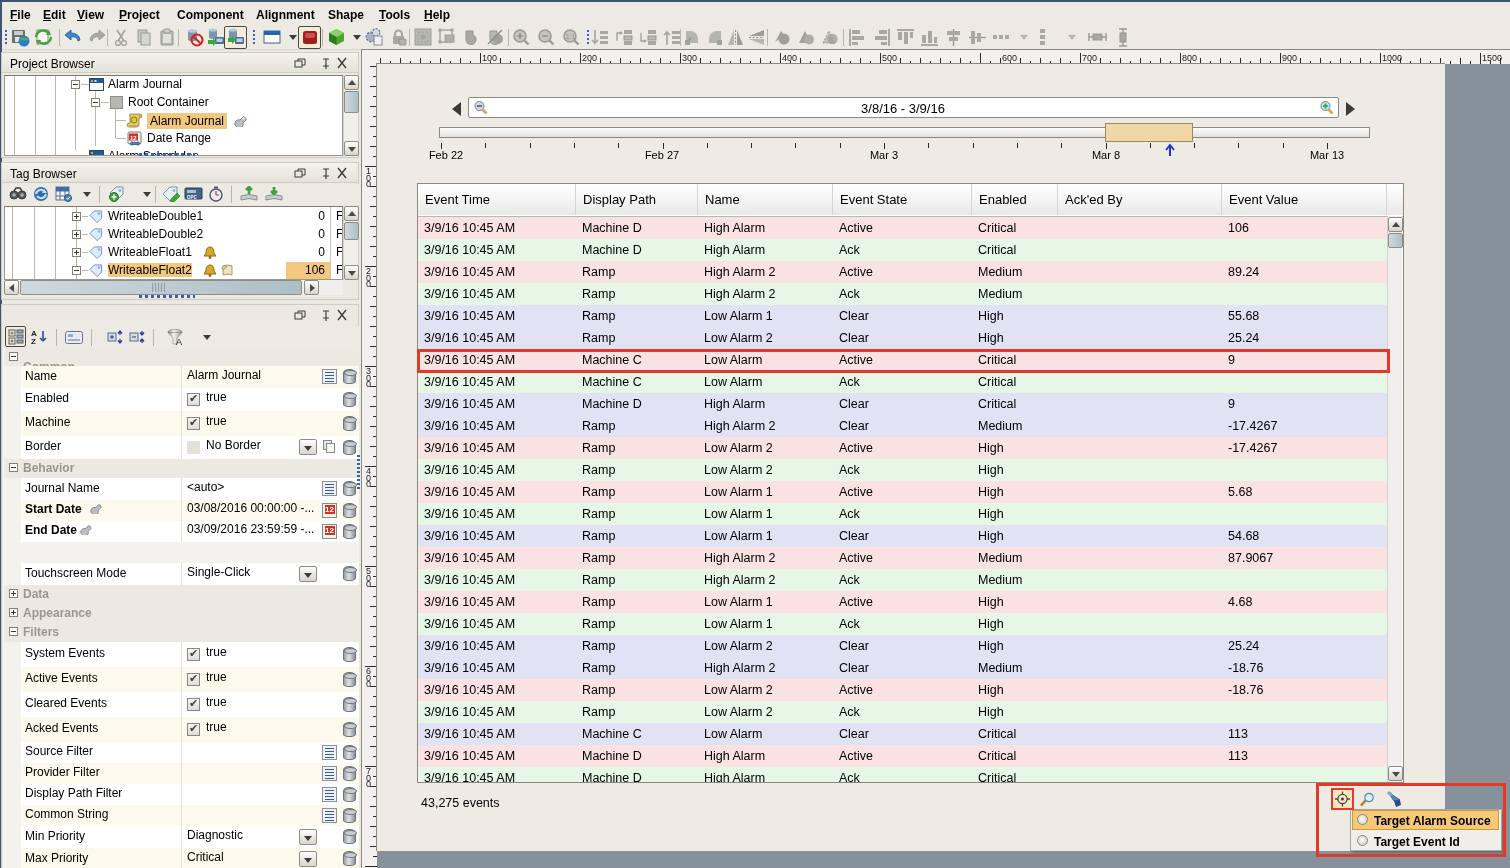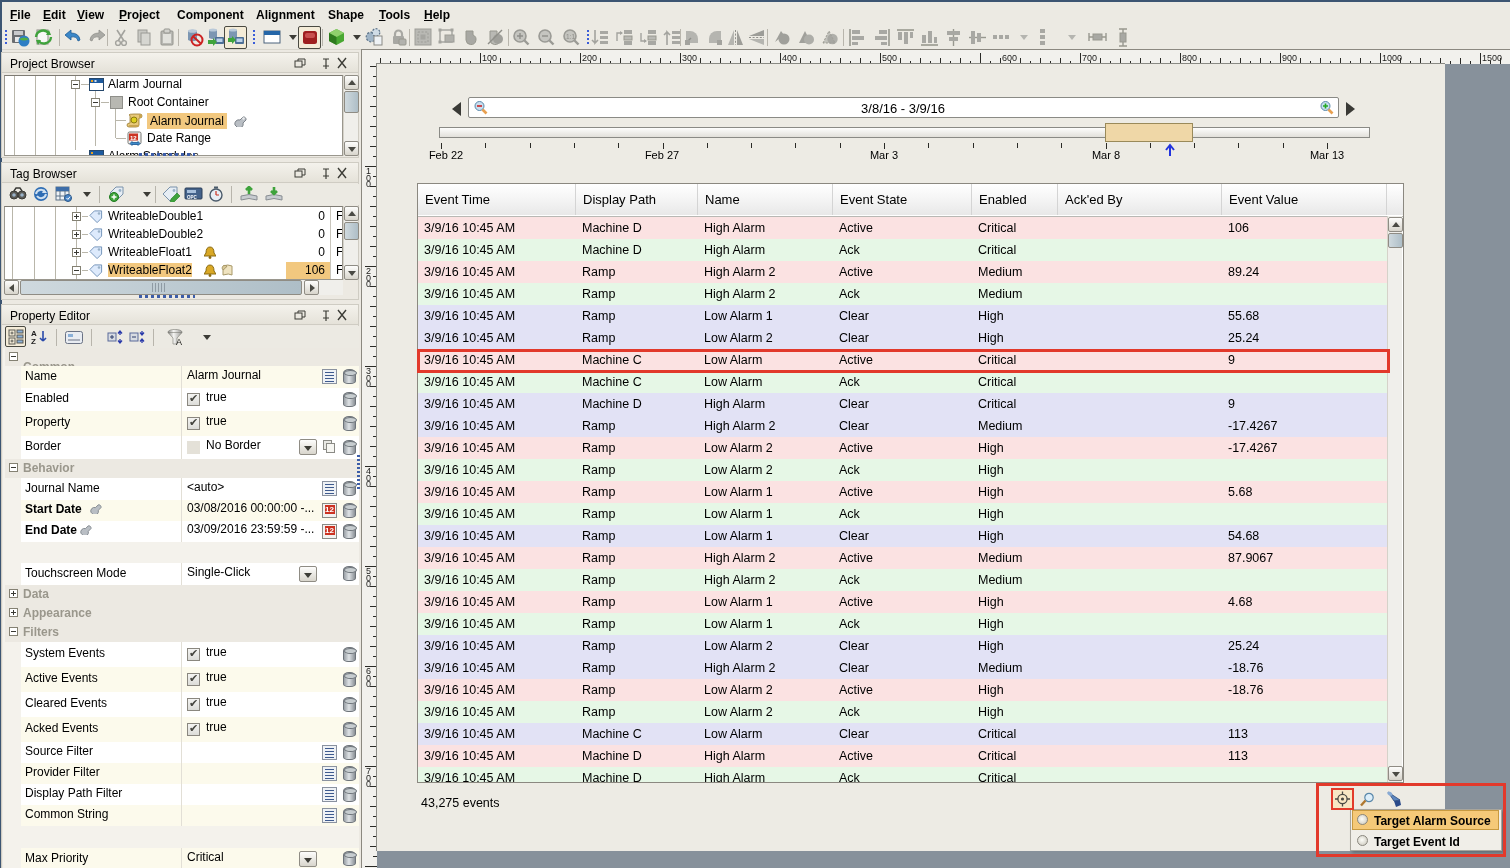--- a/index.html
+++ b/index.html
@@ -550,21 +550,20 @@
       </div>
     <div class="sbthumb" style="left:16px;top:0;width:282px;height:15px;"></div>
     <div class="abs" style="left:148px;top:3px;width:1px;height:9px;background:#8f9ba4;box-shadow:3px 0 #8f9ba4,6px 0 #8f9ba4,9px 0 #8f9ba4,12px 0 #8f9ba4;"></div>
     <div class="sbbtn" style="left:300px;top:0;">
         <div class="rarr"></div>
       </div>
   </div>
   <div class="dots" style="left:137px;bottom:1px;"></div>
 </div>
 <div class="abs panel" id="peditor" style="top:304px;height:564px;border-bottom:none;">
-  <div class="ptitle">Property Editor</div>
   <svg class="picons" viewBox="0 0 60 13">
       <g stroke="#3c3c36" fill="none">
         <rect x="3" y="4" width="7" height="6"></rect>
         <path d="M6 4 v-2 h7 v6 h-3"></path>
         <path d="M31 2 h6 M34 2 v7 M31 9 h6 M34 9 v3" stroke-width="1.2"></path>
         <path d="M46 1 l8 10 M54 1 l-8 10" stroke-width="1.4"></path>
       </g>
     </svg>
   <div class="abs" style="left:1px;top:21px;width:356px;height:22px;background:#eceae3;">
     <div class="abs" style="left:2px;top:0px;width:21px;height:21px;border:1.5px solid #4a4a42;border-radius:2px;background:#f4ecd8;"></div>
@@ -629,21 +628,21 @@
       </div>
     <div class="prow" style="left:18px;width:338px;top:40px;height:23px;">
         <div class="pdivx"></div>
         <span class="cell1x" style="top:3px;">Enabled</span>
         <div class="chk" style="left:166px;top:5px;"></div>
         <span style="position:absolute;left:185px;top:2px;">true</span>
         <div class="cylico" style="left:322px;top:4px;"></div>
       </div>
     <div class="prow cream" style="left:18px;width:338px;top:63px;height:25px;">
         <div class="pdivx"></div>
-        <span class="cell1x" style="top:4px;">Property</span>
+        <span class="cell1x" style="top:4px;">Machine</span>
         <div class="chk" style="left:166px;top:6px;"></div>
         <span style="position:absolute;left:185px;top:3px;">true</span>
         <div class="cylico" style="left:322px;top:5px;"></div>
       </div>
     <div class="prow" style="left:18px;width:338px;top:88px;height:23px;">
         <div class="pdivx"></div>
         <span class="cell1x" style="top:3px;">Border</span>
         <div style="position:absolute;left:166px;top:5px;width:13px;height:13px;background:#e4e1d8;"></div>
         <span style="position:absolute;left:185px;top:2px;">No Border</span>
         <div class="cylico" style="left:322px;top:4px;"></div>
@@ -749,20 +748,27 @@
         <span style="position:absolute;left:166px;top:1px;"></span>
         <div class="cylico" style="left:322px;top:3px;"></div>
         <div class="fico" style="left:301px;top:3px;"></div>
       </div>
     <div class="prow cream" style="left:18px;width:338px;top:457px;height:21px;">
         <div class="pdivx"></div>
         <span class="cell1x" style="top:2px;">Common String</span>
         <span style="position:absolute;left:166px;top:1px;"></span>
         <div class="cylico" style="left:322px;top:3px;"></div>
         <div class="fico" style="left:301px;top:3px;"></div>
+      </div>
+    <div class="prow" style="left:18px;width:338px;top:478px;height:22px;">
+        <div class="pdivx"></div>
+        <span class="cell1x" style="top:3px;">Min Priority</span>
+        <span style="position:absolute;left:166px;top:2px;">Diagnostic</span>
+        <div class="cylico" style="left:322px;top:3px;"></div>
+        <div class="combo" style="left:278px;top:3px;"></div>
       </div>
     <div class="prow cream" style="left:18px;width:338px;top:500px;height:22px;">
         <div class="pdivx"></div>
         <span class="cell1x" style="top:3px;">Max Priority</span>
         <span style="position:absolute;left:166px;top:2px;">Critical</span>
         <div class="cylico" style="left:322px;top:3px;"></div>
         <div class="combo" style="left:278px;top:3px;"></div>
       </div>
   </div>
 </div>

